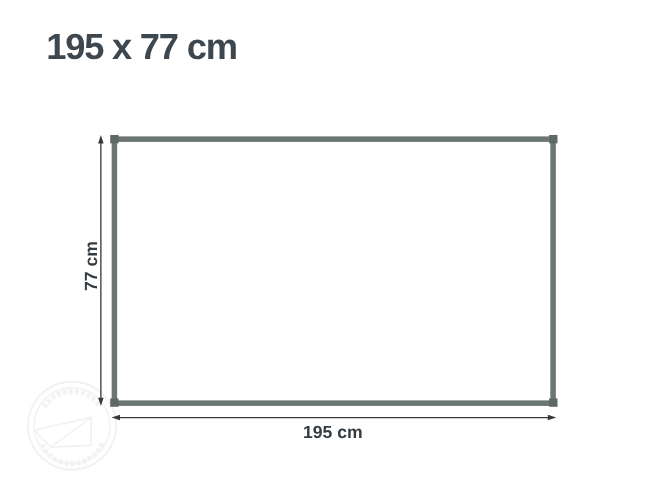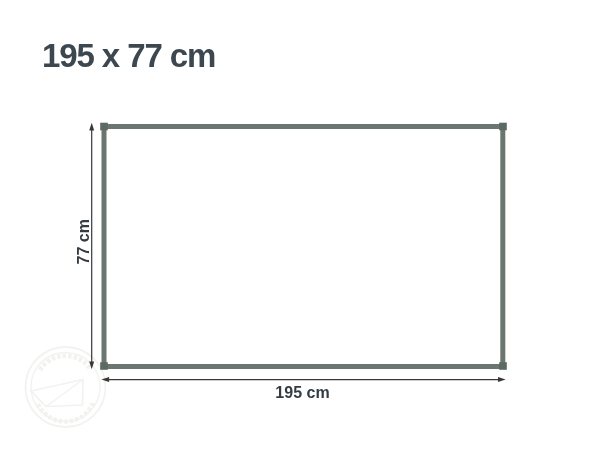--- a/index.html
+++ b/index.html
@@ -1,17 +1,17 @@
 <!DOCTYPE html>
 <html><head>
 <meta charset="utf-8">
 <style>
   html,body{margin:0;padding:0;background:#ffffff;width:607px;height:455px;overflow:hidden;}
   body{font-family:"Liberation Sans", sans-serif;position:relative;}
-  .title{position:absolute;left:42px;top:39px;font-size:33px;font-weight:bold;color:#3d4750;letter-spacing:-1.1px;line-height:1;}
+  .title{position:absolute;left:42px;top:26px;font-size:33px;font-weight:bold;color:#3d4750;letter-spacing:-1.1px;line-height:1;}
   svg{position:absolute;left:0;top:0;}
 </style>
 </head>
 <body>
 
 <div class="title">195 x 77 cm</div>
 
 <svg width="607" height="455" viewBox="0 0 607 455">
 
   <g stroke="#f2f2f0" fill="none">

